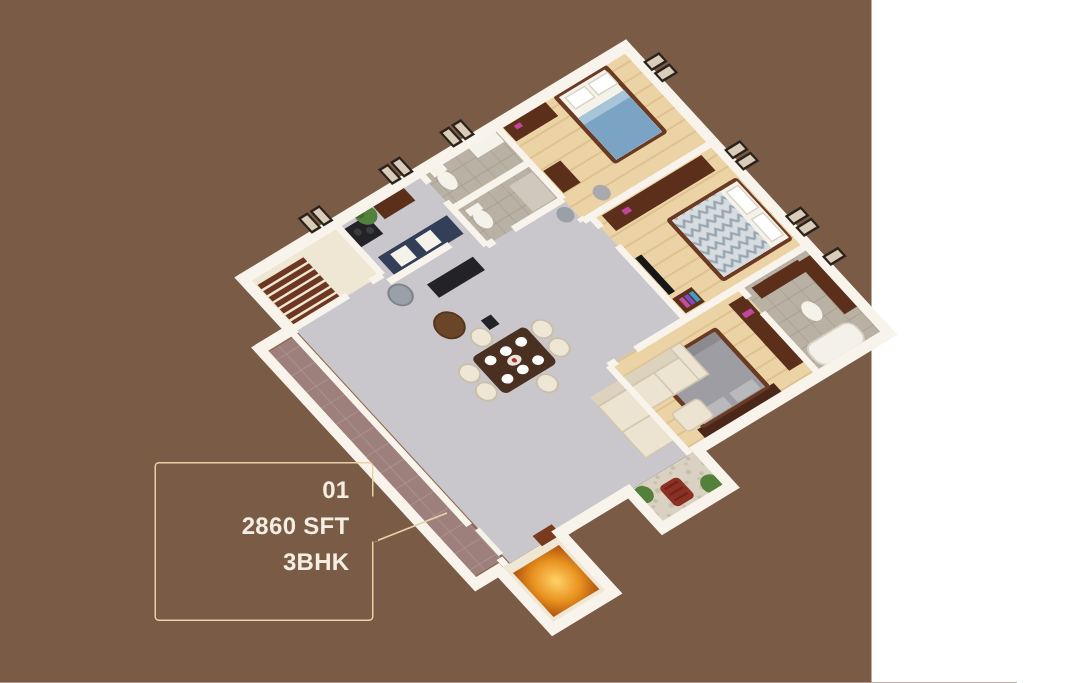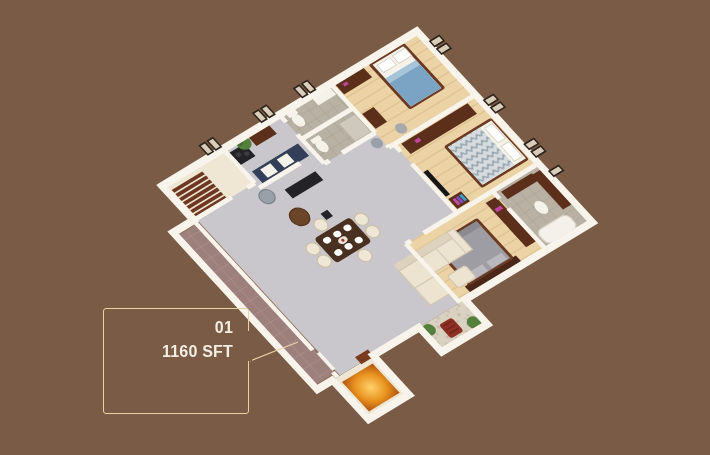--- a/index.html
+++ b/index.html
@@ -1,17 +1,17 @@
 <!DOCTYPE html>
 <html style="--background: #7a5b45; --card-border: #e8d2a6; --card-text: #f4ede1; --wall: #f8f4ec; --floor-living: #c9c7cc; --floor-wood: #ecd3a6; --floor-cream: #efe6d3; --floor-bath: #b8b1a4; --floor-pebble: #d9d1c2; --corridor-tile: #9d7f7c; --corridor-edge: #8d6a4f; --stair-wood: #6e3722; --wood-dark: #5c2f1b; --cabinet-navy: #333f58; --bed-blue: #7ba4c4; --bed-gray: #9e9da3; --sofa-cream: #ece3d1; --dining-wood: #4a3020; --porch-glow-center: #ffd269; --porch-glow-mid: #e8921f; --porch-glow-edge: #ad500f; --plant-green: #53803b; --chair-red: #8d3024; --window-frame: #2b221c; --window-pane: #d9ccb9; --appliance-black: #232226; --fixture-white: #f5f2ea;"><head>
 <meta charset="utf-8">
 <style>
   html,body{margin:0;padding:0;}
   body{width:710px;height:455px;overflow:hidden;font-family:"Liberation Sans",sans-serif;}
-  .stage{position:relative;width:710px;height:455px;background:var(--background);}
+  .stage{position:relative;width:581px;height:455px;background:var(--background);}
   .plan-svg{position:absolute;left:0;top:0;width:710px;height:455px;display:block;}
 
   
   .f-living{fill:var(--floor-living);}
   .f-cream{fill:var(--floor-cream);}
   .wall{stroke:var(--wall);fill:none;}
   .w-outer{stroke-width:2.4;}
   .w-inner{stroke-width:1.5;}
   .wood-dark{fill:var(--wood-dark);}
   .navy{fill:var(--cabinet-navy);}
@@ -281,17 +281,18 @@
             <rect x="101.1" y="58" width="3.2" height="1.6" class="wpane"></rect>
         </g>
       </g>
     </g>
 
     <line x1="250" y1="361" x2="298" y2="342" stroke="var(--card-border)" stroke-width="1.2"></line>
   </svg>
 
   <div class="info-card">
     <div>01</div>
-    <div>1160 SFT</div>
+    <div>2860 SFT</div>
+    <div>3BHK</div>
   </div>
   <div class="gap-eraser"></div>
 
 </div>
 
 </body></html>

